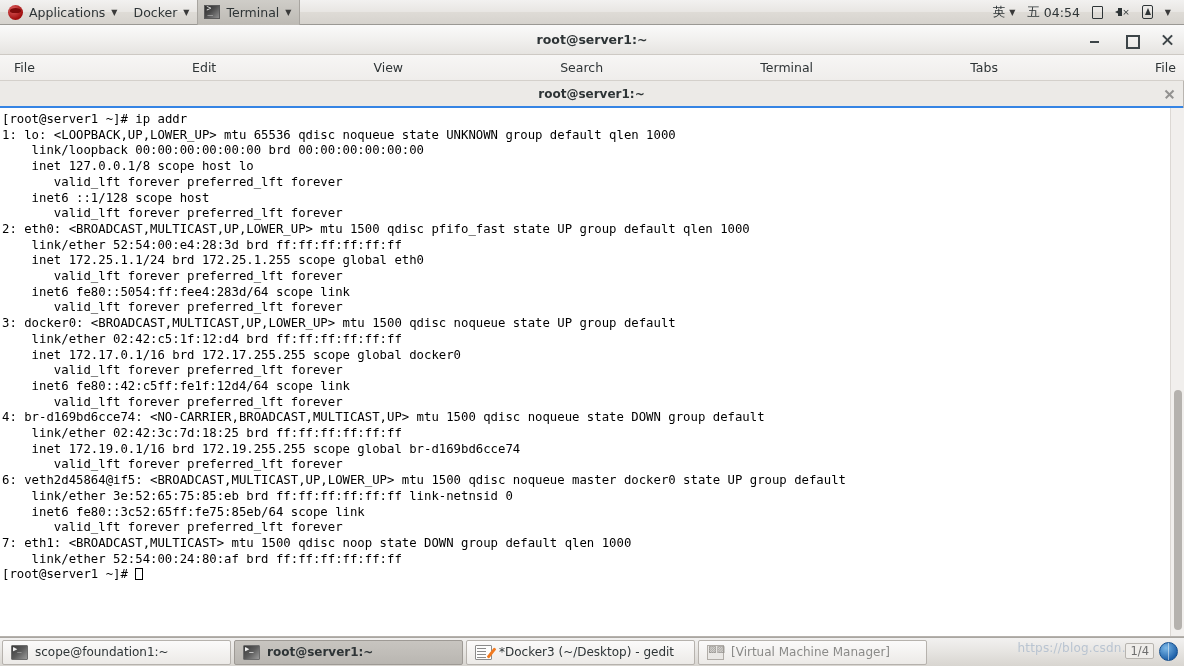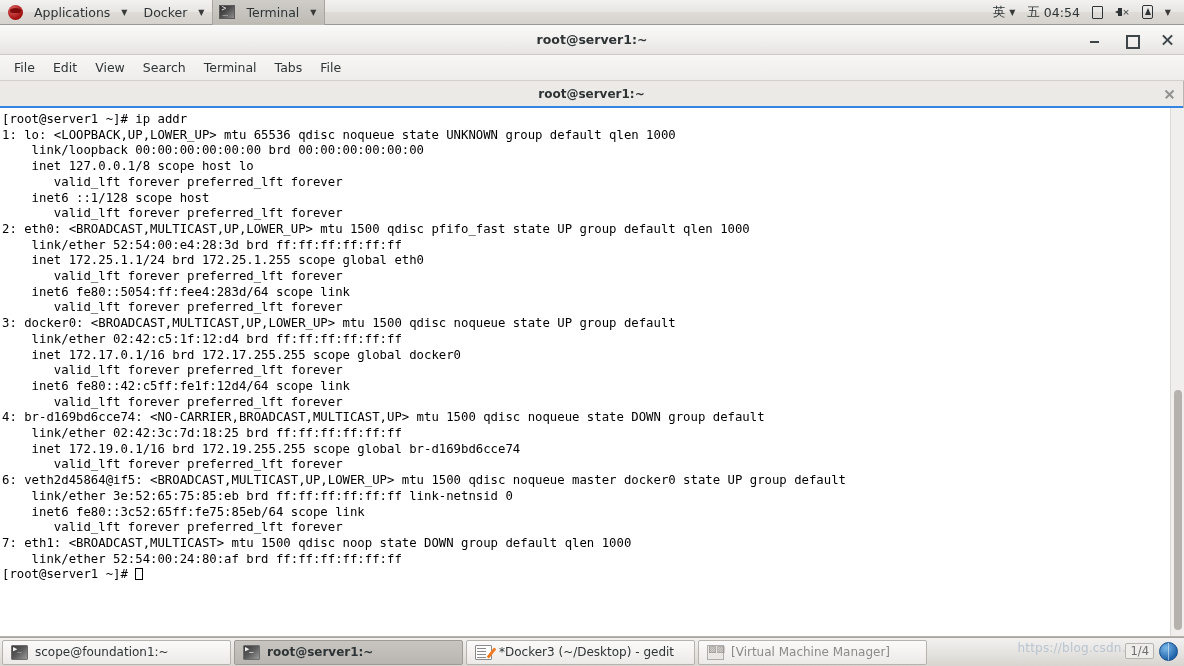--- a/index.html
+++ b/index.html
@@ -13,21 +13,21 @@
   
   #top-panel {
     position: absolute; top: 0; left: 0;
     width: 1184px; height: 25px;
     background: linear-gradient(to bottom, #f2f1f0 0%, #e8e6e3 48%, #dedbd6 52%, #d6d3ce 100%);
     border-bottom: 1px solid #9a9894;
     display: flex; align-items: center;
     font-size: 12.5px; color: #2e3436;
   }
   .panel-menu {
-    display: flex; align-items: center; gap: 11px;
+    display: flex; align-items: center; gap: 6px;
     padding: 0 8px; height: 25px; cursor: default;
     white-space: nowrap;
   }
   .panel-menu.window-item {
     background: linear-gradient(to bottom, #cfcdc8, #bdbab4);
     border-left: 1px solid #a8a5a0;
     border-right: 1px solid #a8a5a0;
     padding: 0 8px 0 6px;
   }
   .caret { font-size: 8px; line-height: 1; position: relative; top: 1px; color: #3a3a3a; }
@@ -136,21 +136,21 @@
     width: 13px; height: 2px; background: #3d4548;
   }
   .wb-close::before { transform: rotate(45deg); }
   .wb-close::after  { transform: rotate(-45deg); }
 
   #menubar {
     height: 26px; display: flex; align-items: center;
     padding-left: 6px; gap: 2px;
     background: linear-gradient(to bottom, #f7f6f5, #efedeb);
     border-bottom: 1px solid #d4d0cb;
-    font-size: 12.5px; color: #2e3436;
+    font-size: 12.5px; color: #2e3436; justify-content: space-between;
   }
   #menubar .mi { padding: 2px 8px; cursor: default; border-radius: 2px; }
 
   #tabbar {
     height: 27px; display: flex; align-items: stretch;
     background: #d6d3cf;
     border-bottom: 1px solid #b9b5b0;
   }
   .tab {
     flex: 1 1 0; position: relative;

